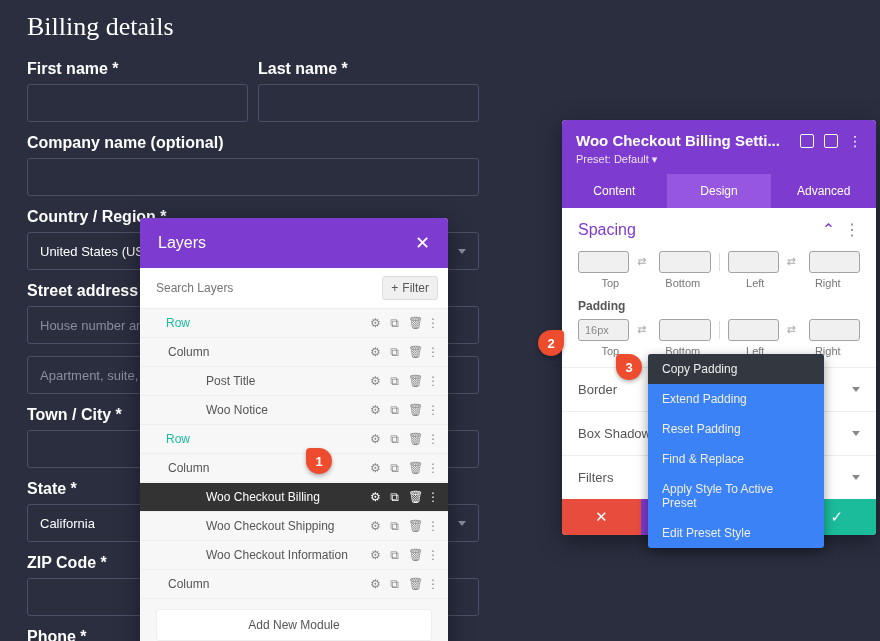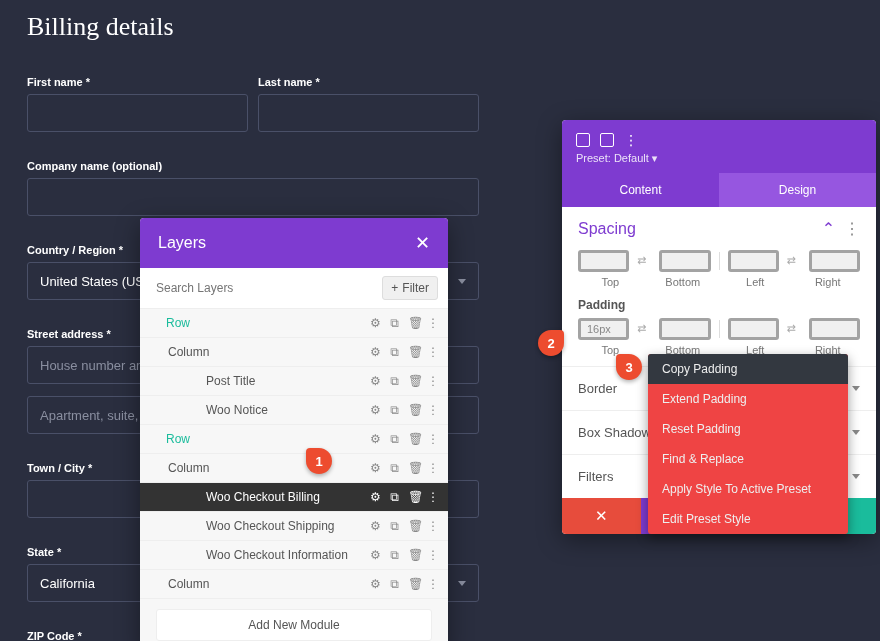--- a/index.html
+++ b/index.html
@@ -3,21 +3,21 @@
   <meta charset="utf-8">
   <style>
     * { box-sizing: border-box; margin: 0; padding: 0; }
     body { font-family: -apple-system, BlinkMacSystemFont, "Segoe UI", Arial, sans-serif; background: #2a2e3f; width: 880px; height: 641px; overflow: hidden; position: relative; color: #fff; }
     
     
     .checkout-panel { position: absolute; left: 0; top: 0; width: 506px; height: 641px; padding: 12px 27px; background: #2a2e3f; }
     .checkout-panel h2 { font-family: Georgia, serif; font-size: 26px; font-weight: normal; color: #fff; margin-bottom: 18px; }
     .form-row { display: flex; gap: 10px; margin-bottom: 12px; }
     .form-group { flex: 1; display: flex; flex-direction: column; }
-    .form-group label { font-size: 11px; font-weight: bold; color: #fff; margin-bottom: 6px; margin-top: 16px; }
+    .form-group label { font-size: 16px; font-weight: bold; color: #fff; margin-bottom: 6px; }
     .form-group input, .form-group .select { background: transparent; border: 1px solid #4a5068; border-radius: 3px; color: #fff; padding: 10px 12px; font-size: 13px; height: 38px; }
     .form-group .select { display: flex; align-items: center; justify-content: space-between; }
     .form-group input::placeholder { color: #8a8fa0; }
     .chev { width: 0; height: 0; border-left: 4px solid transparent; border-right: 4px solid transparent; border-top: 5px solid #8a8fa0; }
     
     
     .layers-popup { position: absolute; left: 140px; top: 218px; width: 308px; background: #f7f7f7; border-radius: 4px; box-shadow: 0 6px 24px rgba(0,0,0,0.4); color: #555; z-index: 10; overflow: hidden; }
     .lp-header { background: #7e3bd0; color: #fff; padding: 14px 18px; display: flex; justify-content: space-between; align-items: center; }
     .lp-header h3 { font-size: 16px; font-weight: 400; }
     .lp-close { cursor: pointer; font-size: 18px; }
@@ -54,36 +54,36 @@
     .sp-tabs { display: flex; background: #7e3bd0; }
     .sp-tab { flex: 1; text-align: center; padding: 10px 4px; font-size: 12px; color: #fff; cursor: pointer; }
     .sp-tab.active { background: #9656e0; }
     .sp-body { background: #fff; }
     .sp-section-head { display: flex; align-items: center; justify-content: space-between; padding: 12px 16px; }
     .sp-section-head .sp-title { color: #7e3bd0; font-size: 16px; }
     .sp-section-head .sp-caret { color: #7e3bd0; }
     .sp-section-head .sp-dots { color: #888; }
     .sp-field-label { font-size: 12px; font-weight: 600; color: #555; padding: 0 16px 6px; }
     .sp-mp-row { display: flex; gap: 8px; padding: 0 16px 4px; align-items: center; }
-    .sp-mp-box { flex: 1; height: 22px; background: #f0f0f0; border: 3px solid #a3a3a3; border-radius: 3px; position: relative; font-size: 11px; display: flex; align-items: center; padding-left: 6px; color: #888; }
+    .sp-mp-box { flex: 1; height: 22px; background: #f0f0f0; border: 1px solid #a3a3a3; border-radius: 3px; position: relative; font-size: 11px; display: flex; align-items: center; padding-left: 6px; color: #888; }
     .sp-link { width: 14px; height: 14px; color: #aaa; font-size: 11px; }
     .sp-divider { width: 1px; height: 18px; background: #ddd; }
     .sp-mp-labels { display: flex; gap: 8px; padding: 0 16px 10px; }
     .sp-mp-labels span { flex: 1; text-align: center; font-size: 11px; color: #777; }
     .sp-accordion { padding: 14px 16px; border-top: 1px solid #eee; display: flex; align-items: center; justify-content: space-between; font-size: 13px; color: #555; cursor: pointer; }
     .sp-acc-chev { width: 0; height: 0; border-left: 4px solid transparent; border-right: 4px solid transparent; border-top: 5px solid #888; }
     .sp-footer { display: flex; }
     .sp-fbtn { flex: 1; height: 36px; display: flex; align-items: center; justify-content: center; color: #fff; cursor: pointer; font-size: 15px; }
     .fb-red { background: #e74c3c; }
     .fb-purple { background: #7e3bd0; }
     .fb-blue { background: #2980d9; }
     .fb-green { background: #1abc9c; }
     
     
-    .ctx-menu { position: absolute; left: 648px; top: 354px; width: 200px; background: #ef4444; border-radius: 3px; box-shadow: 0 4px 12px rgba(0,0,0,0.4); z-index: 20; overflow: hidden; }
+    .ctx-menu { position: absolute; left: 648px; top: 354px; width: 176px; background: #3b82f6; border-radius: 3px; box-shadow: 0 4px 12px rgba(0,0,0,0.4); z-index: 20; overflow: hidden; }
     .ctx-item { padding: 8px 14px; font-size: 12px; color: #eee; cursor: pointer; }
     .ctx-item.active { background: #333840; }
   </style>
 </head>
 <body>
 
 <div class="checkout-panel">
   <h2>Billing details</h2>
 
   <div class="form-row">
@@ -261,29 +261,31 @@
           <span class="ic">⋮</span>
         </span>
       </div>
     </div>
   <div class="lp-addnew">Add New Module</div>
 </div>
 
 <div class="settings-panel">
   <div class="sp-header">
     <div class="sp-header-top">
+      <h3>Woo Checkout Billing Setti...</h3>
       <span class="hicon"></span>
       <span class="hicon"></span>
       <span class="vdots">⋮</span>
     </div>
     <div class="sp-preset"><span>Preset: Default</span> ▾</div>
   </div>
   <div class="sp-tabs">
     <div class="sp-tab">Content</div>
     <div class="sp-tab active">Design</div>
+    <div class="sp-tab">Advanced</div>
   </div>
   <div class="sp-body">
     <div class="sp-section-head">
       <span class="sp-title">Spacing</span>
       <span><span class="sp-caret">⌃</span>&nbsp;&nbsp;<span class="sp-dots">⋮</span></span>
     </div>
 
     <div class="sp-mp-row">
       <div class="sp-mp-box"></div>
       <span class="sp-link">⇄</span>

